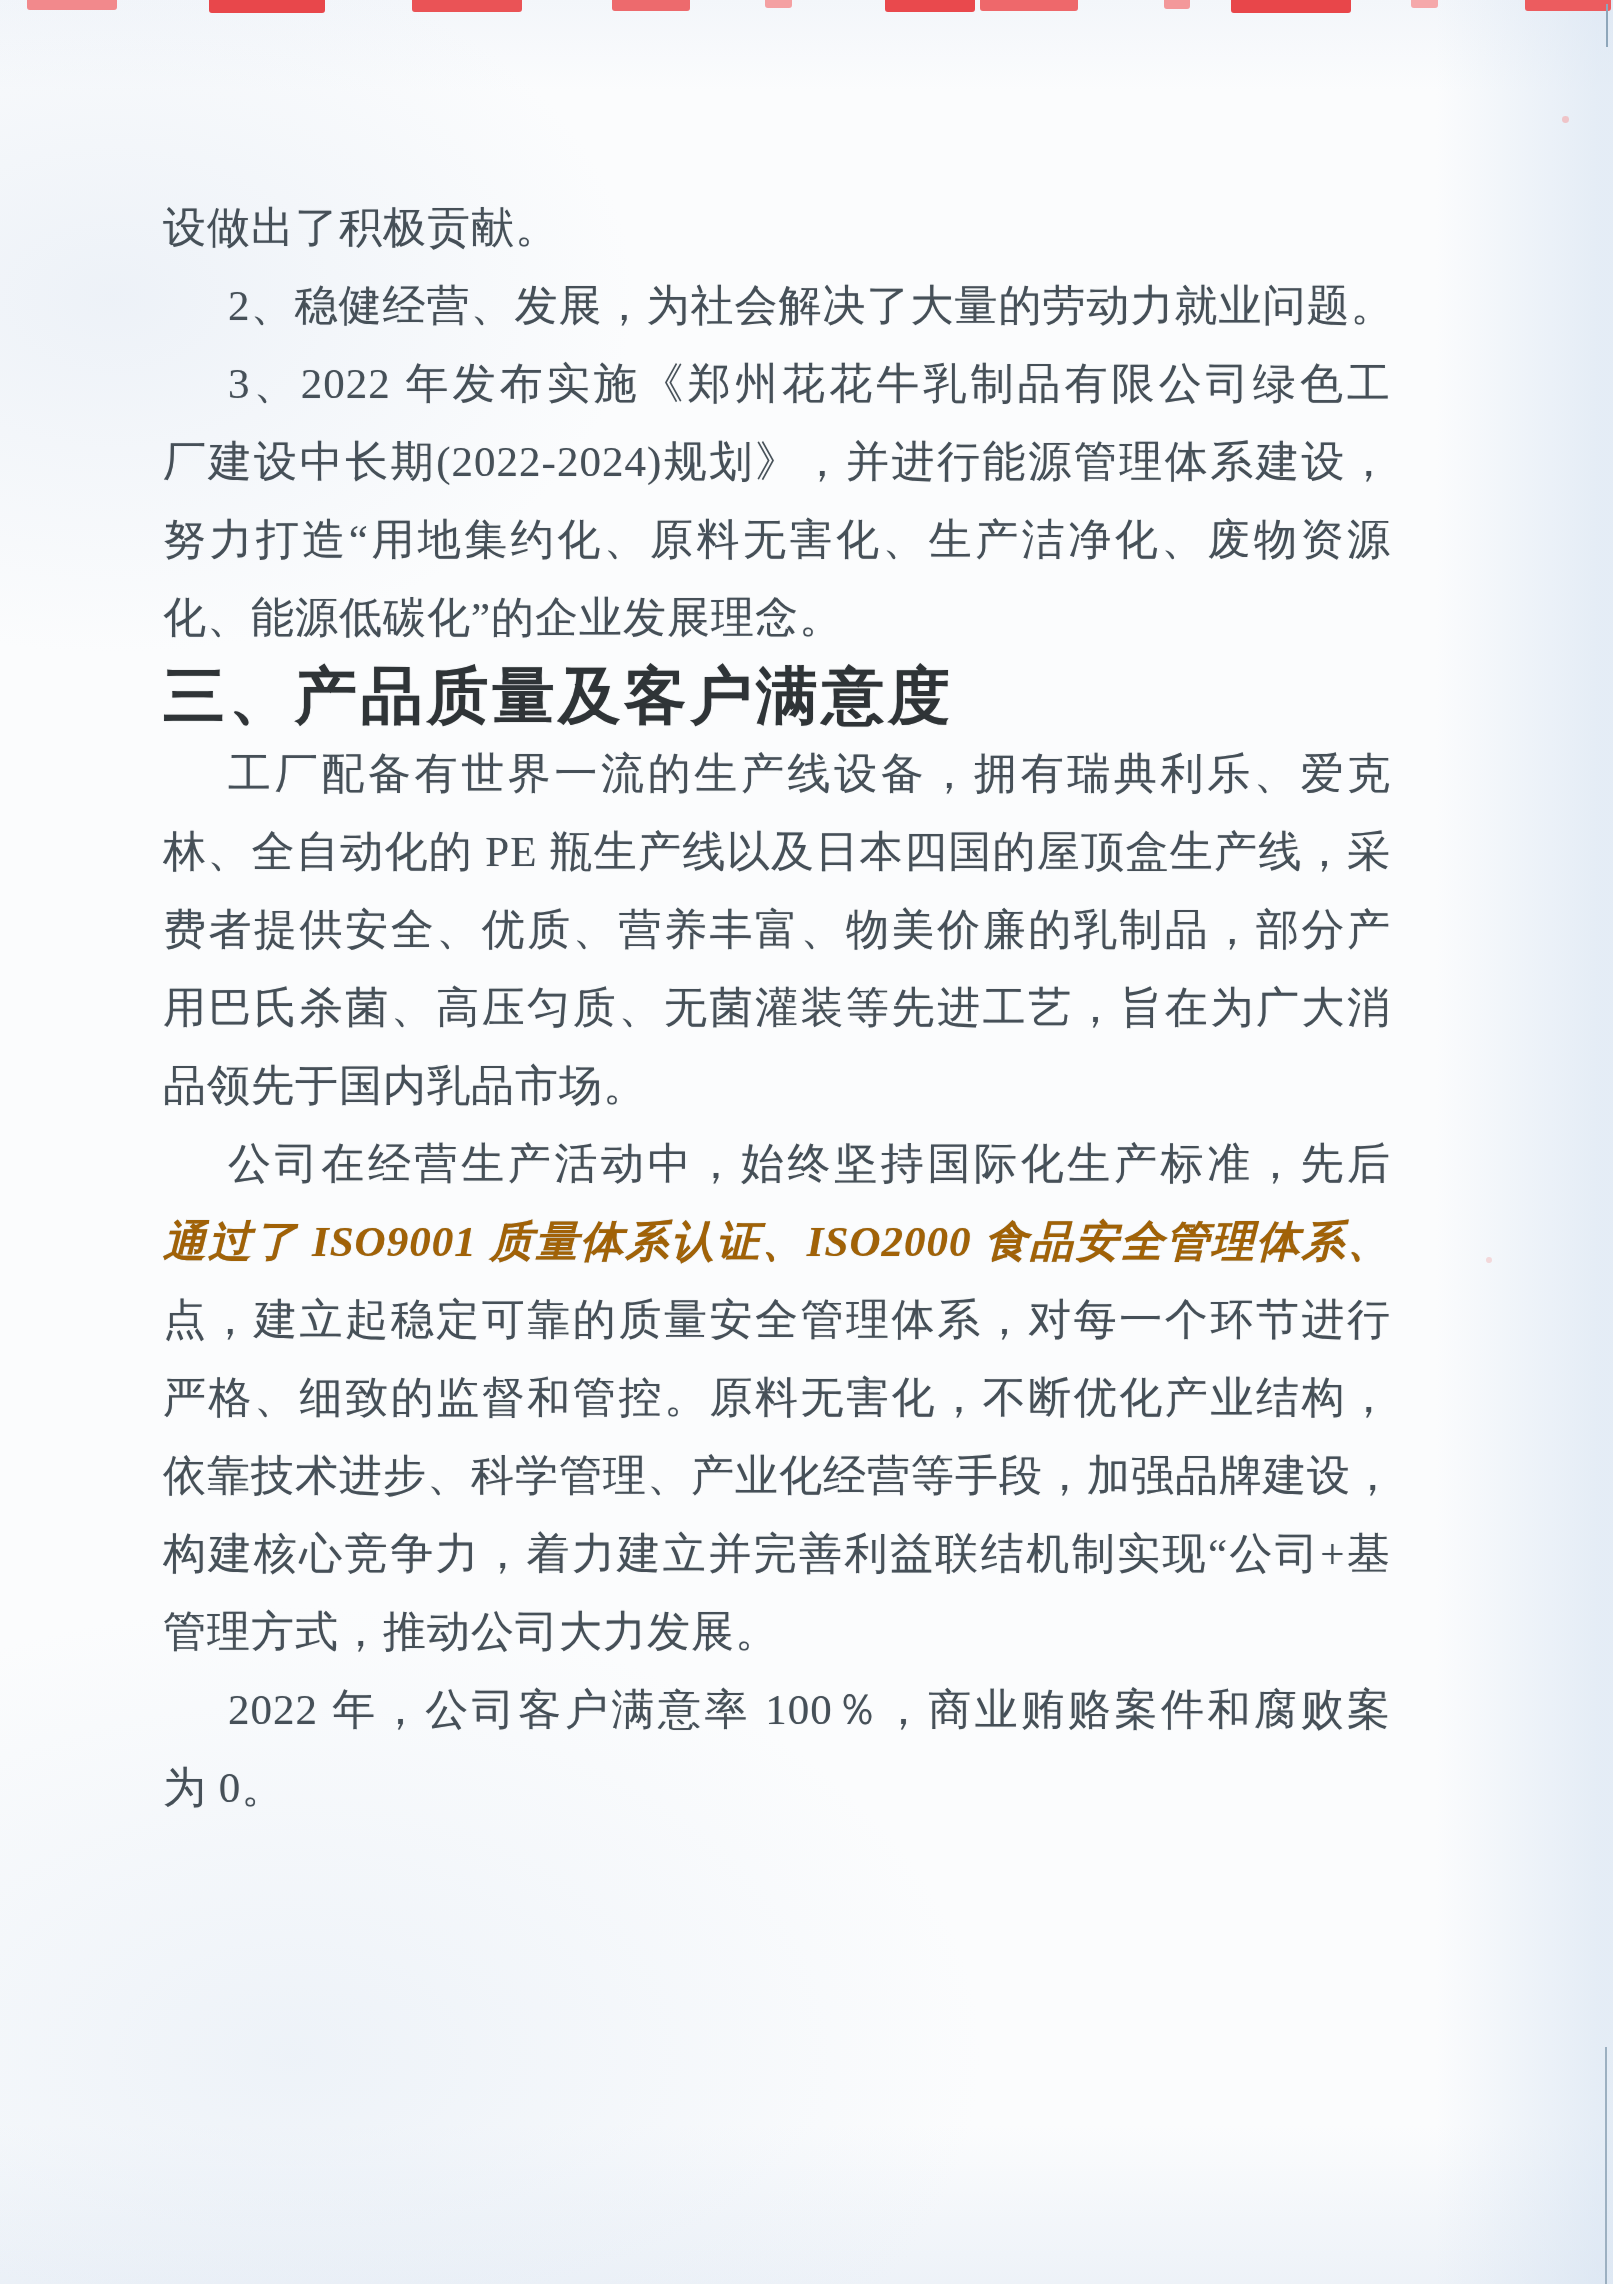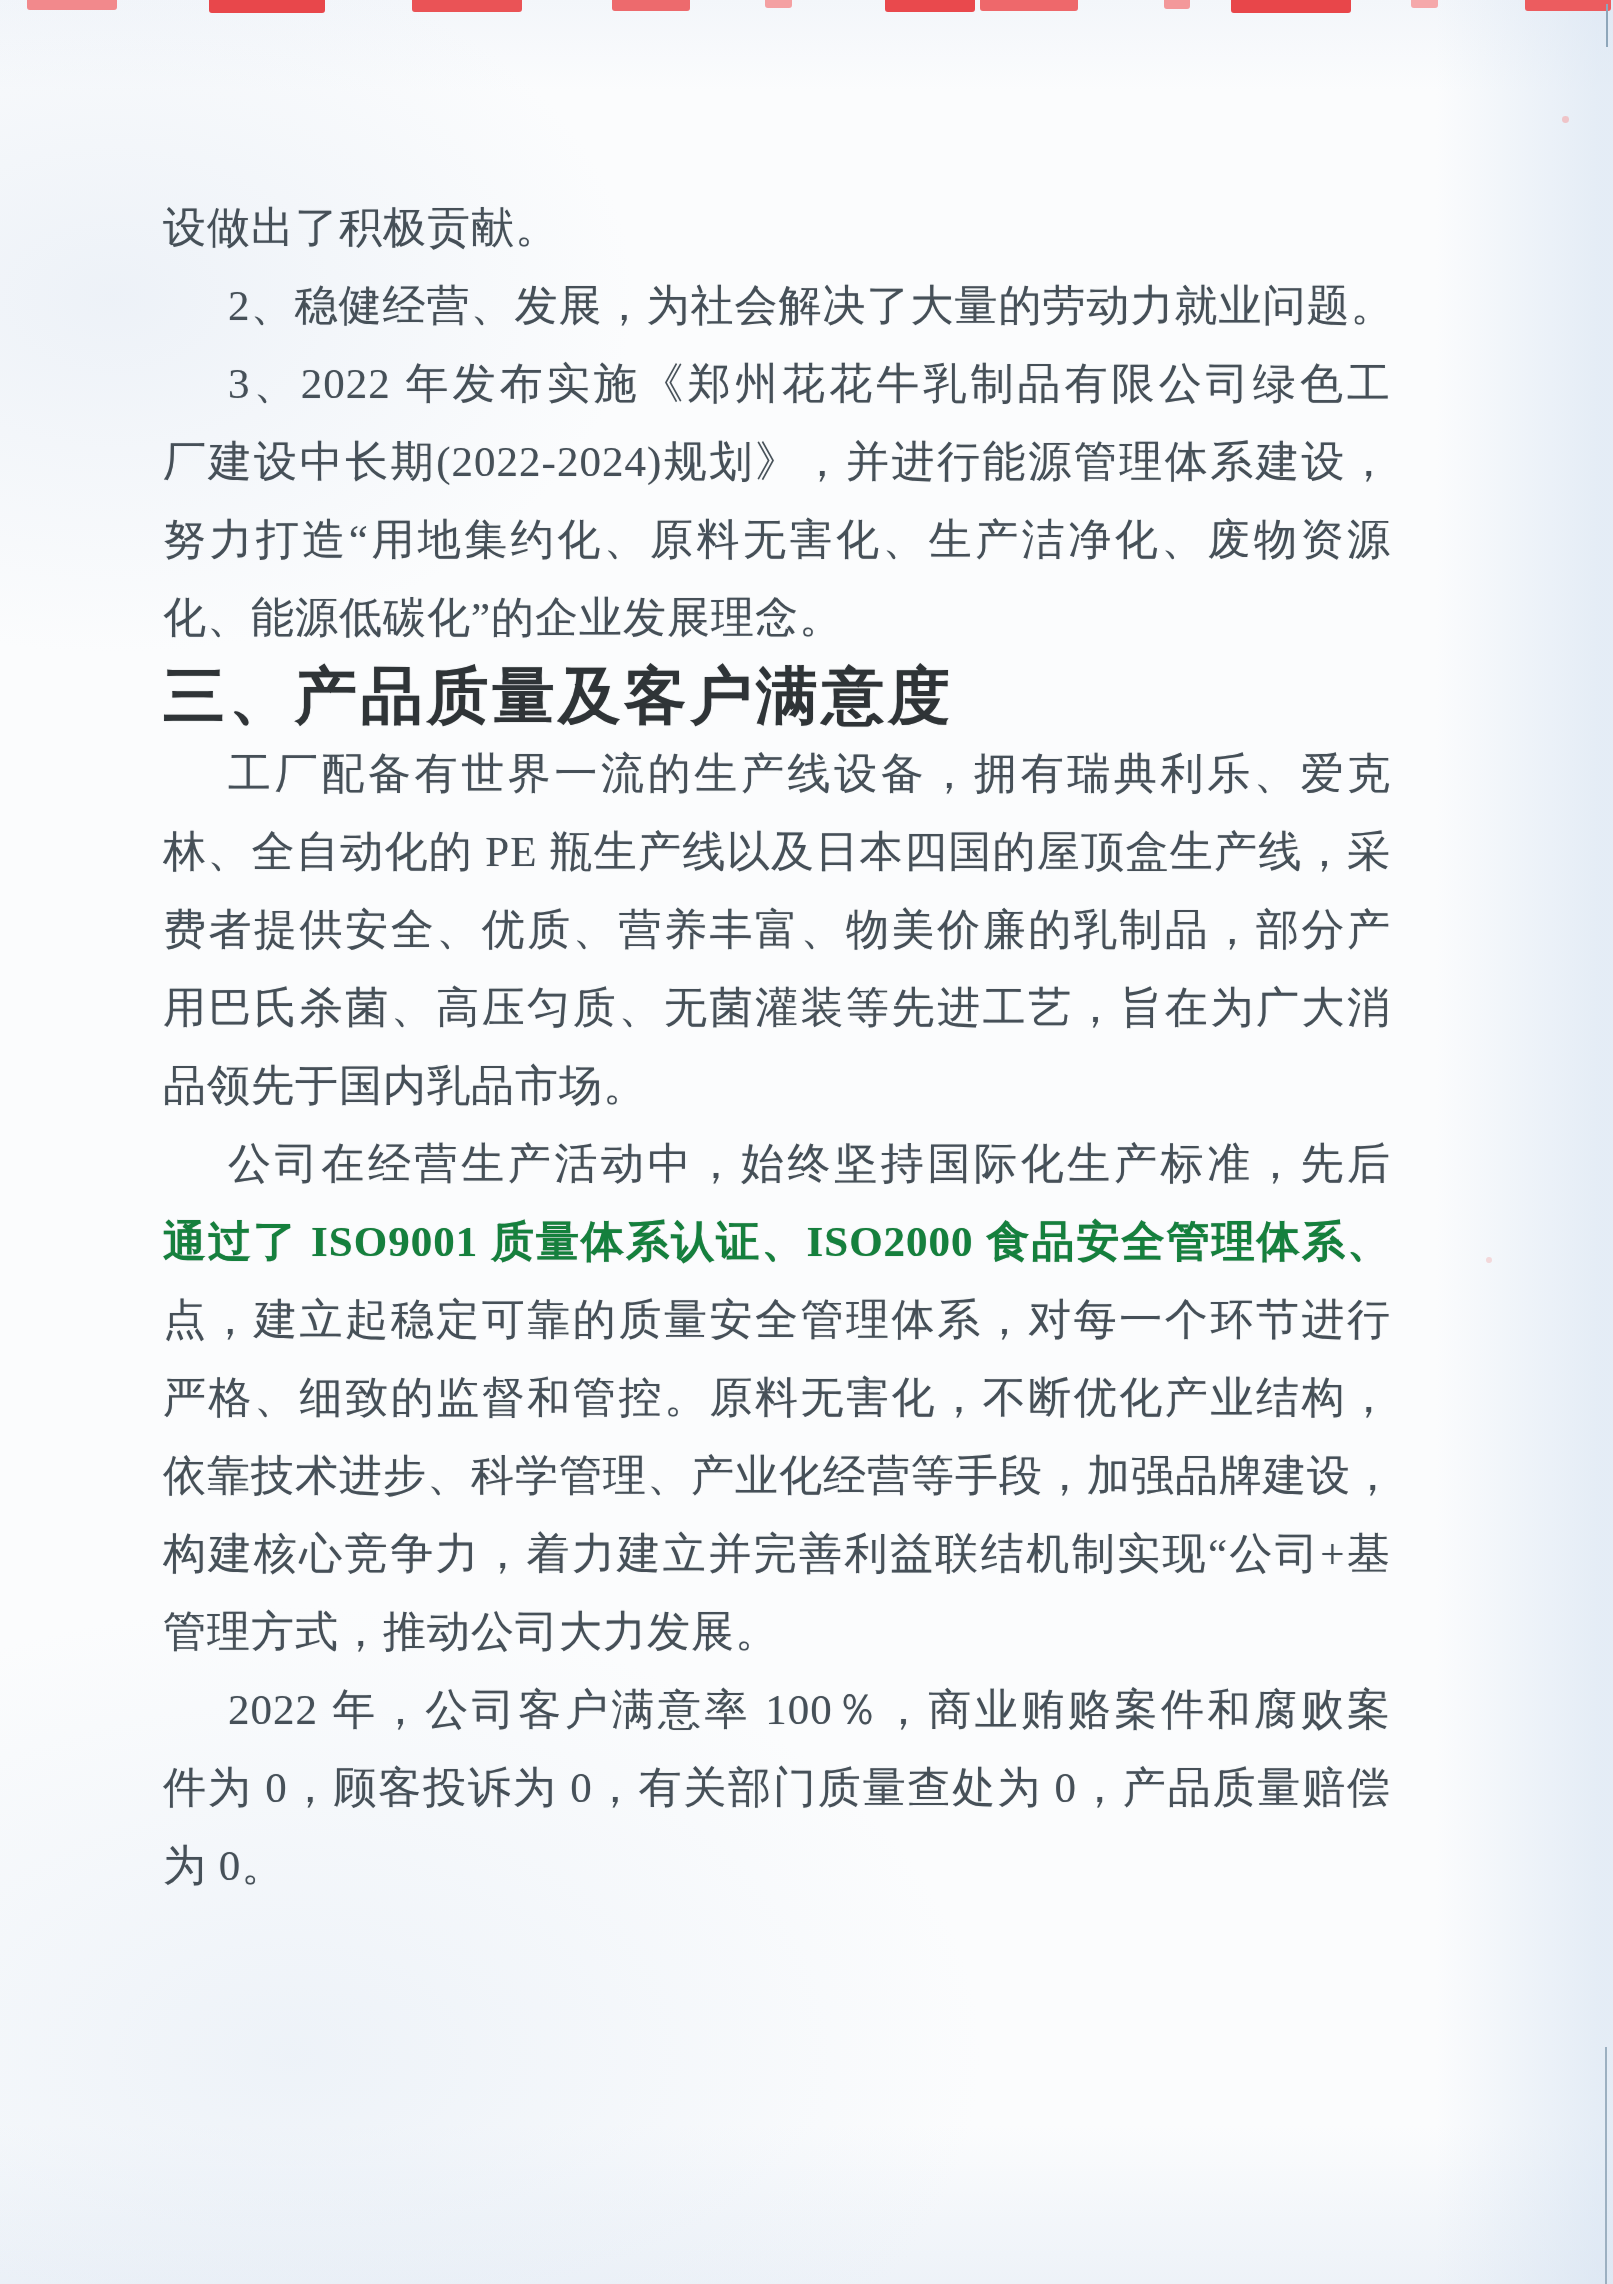--- a/index.html
+++ b/index.html
@@ -30,22 +30,23 @@
     text-shadow:0 0 1px rgba(72,82,92,0.35);
   }
   .line{height:78px;line-height:78px;white-space:nowrap;}
   .indent{padding-left:65px;}
   .fill{text-align:justify;text-align-last:justify;}
   .heading{
     font-weight:bold;font-size:62px;color:#2f3437;
     letter-spacing:3.9px;text-shadow:0 0 1px rgba(47,52,55,0.5);
   }
   .boldline, .boldseg{
-    font-weight:bold;color:#15803d;
+    font-weight:bold;color:#a16207;
     text-shadow:0 0 1px rgba(59,78,71,0.45);
+    font-style:italic;
   }
 </style>
 </head>
 <body>
 
 <div class="scan-tint"></div>
 
 <div class="artifact" style="left:27.4px;width:90px;height:9.8px;background:#f2898c;"></div>
 <div class="artifact" style="left:209px;width:116px;height:12.7px;background:#e8474b;"></div>
 <div class="artifact" style="left:412px;width:110px;height:11.8px;background:#ea5356;"></div>
@@ -78,16 +79,15 @@
   <div class="line fill">用巴氏杀菌、高压匀质、无菌灌装等先进工艺，旨在为广大消</div>
   <div class="line">品领先于国内乳品市场。</div>
   <div class="line indent fill">公司在经营生产活动中，始终坚持国际化生产标准，先后</div>
   <div class="line fill boldline">通过了 ISO9001 质量体系认证、ISO2000 食品安全管理体系、</div>
   <div class="line fill">点，建立起稳定可靠的质量安全管理体系，对每一个环节进行</div>
   <div class="line fill">严格、细致的监督和管控。原料无害化，不断优化产业结构，</div>
   <div class="line fill">依靠技术进步、科学管理、产业化经营等手段，加强品牌建设，</div>
   <div class="line fill">构建核心竞争力，着力建立并完善利益联结机制实现“公司+基</div>
   <div class="line">管理方式，推动公司大力发展。</div>
   <div class="line indent fill">2022 年，公司客户满意率 100％，商业贿赂案件和腐败案</div>
-  <div class="line fill">件为 0，顾客投诉为 0，有关部门质量查处为 0，产品质量赔偿</div>
   <div class="line">为 0。</div>
 </div>
 
 
 </body></html>

